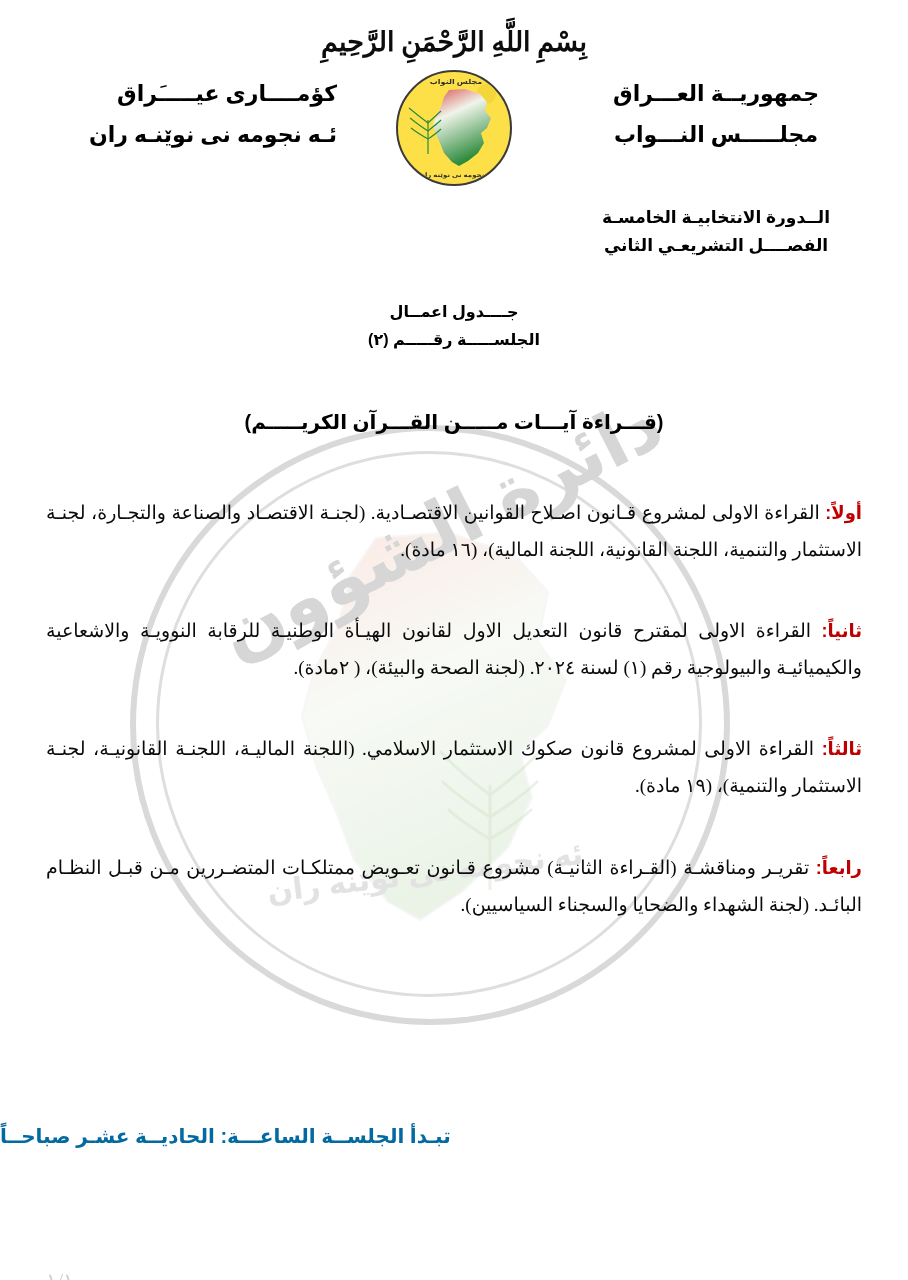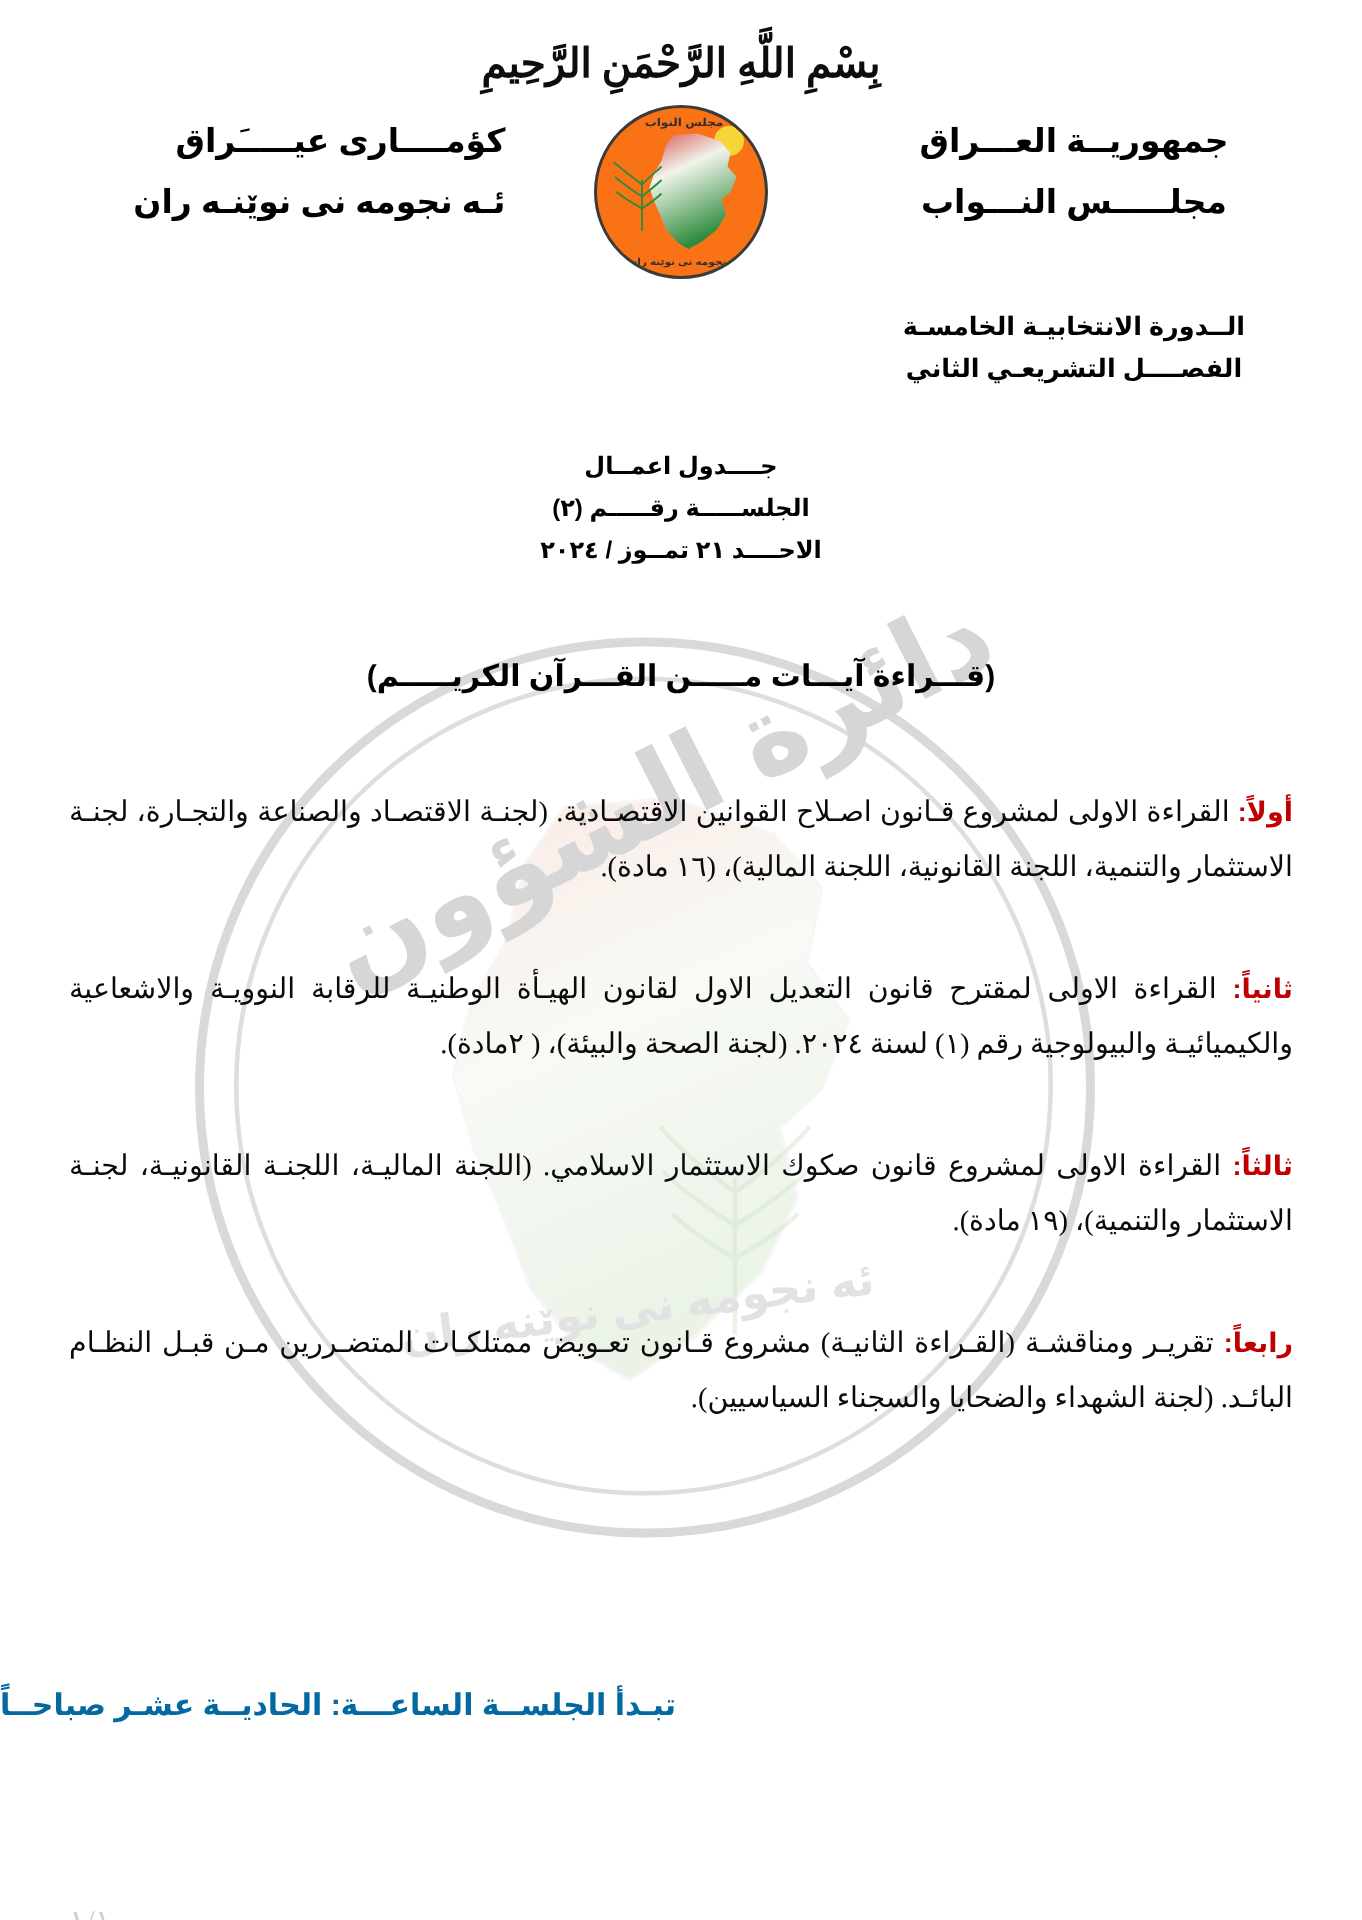--- a/index.html
+++ b/index.html
@@ -106,21 +106,21 @@
   .emblem{
     position:absolute;
     left:50%;margin-left:-58px;
     top:-4px;
     width:116px;height:116px;
   }
   .emblem-circle{
     position:absolute;inset:0;
     border-radius:50%;
     border:2px solid #3b3b3b;
-    background:#f97316;
+    background:#fde047;
     overflow:hidden;
   }
   .emb-sun{
     position:absolute;right:14px;top:12px;
     width:20px;height:20px;border-radius:50%;
     background:#f4d53a;
   }
   .emb-map{position:absolute;left:30px;top:16px;width:66px;height:78px;}
   .emb-palms{position:absolute;left:8px;top:32px;width:36px;height:52px;}
   .emb-txt-top{
@@ -310,21 +310,20 @@
     </div>
 
     <div class="session-meta">
       <div>الــدورة الانتخابيـة الخامسـة</div>
       <div>الفصــــل التشريعـي الثاني</div>
     </div>
 
     <div class="agenda-title">
       <div>جــــدول اعمــال</div>
       <div>الجلســـــة رقـــــم (٢)</div>
-      <div>الاحــــد ٢١ تمــوز / ٢٠٢٤</div>
     </div>
 
     <div class="quran-line">(قـــراءة آيـــات مـــــن القـــرآن الكريـــــم)</div>
 
     <div class="items">
       <div class="item">
         <span class="ord">أولاً:</span>
         <span>القراءة الاولى لمشروع قـانون اصـلاح القوانين الاقتصـادية. (لجنـة الاقتصـاد والصناعة والتجـارة، لجنـة الاستثمار والتنمية، اللجنة القانونية، اللجنة المالية)، (١٦ مادة).</span>
       </div>
       <div class="item">

